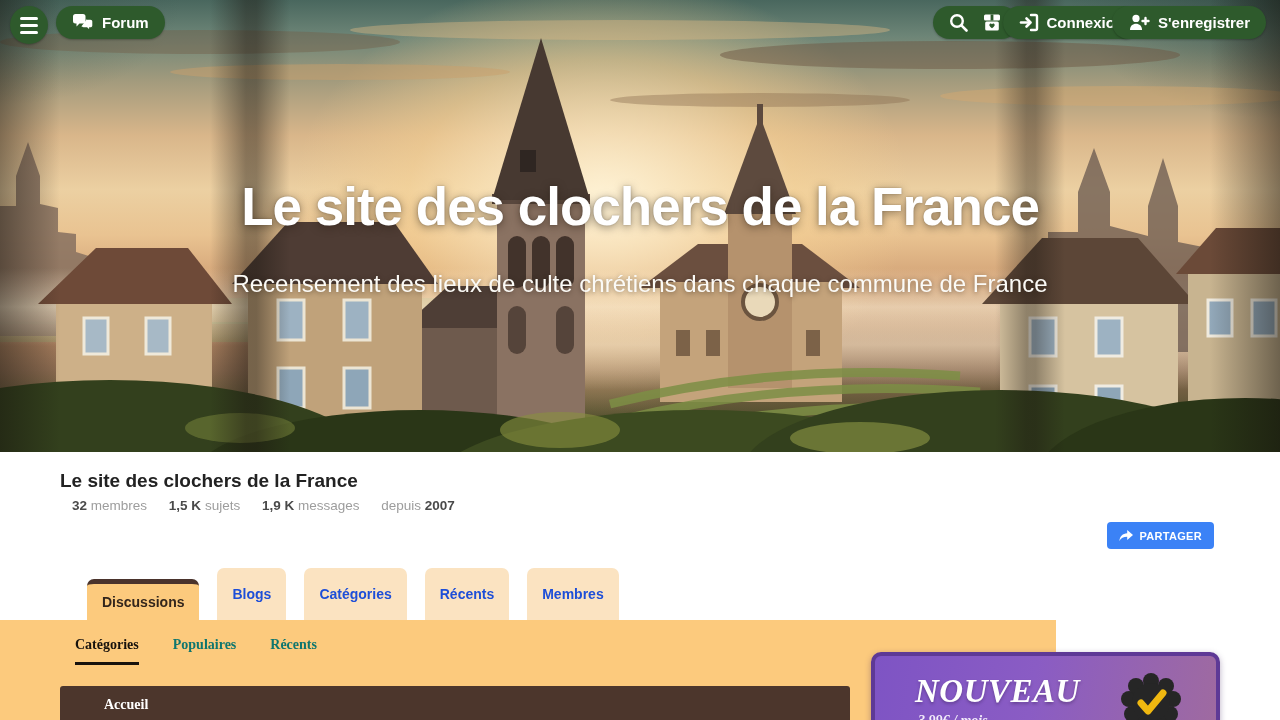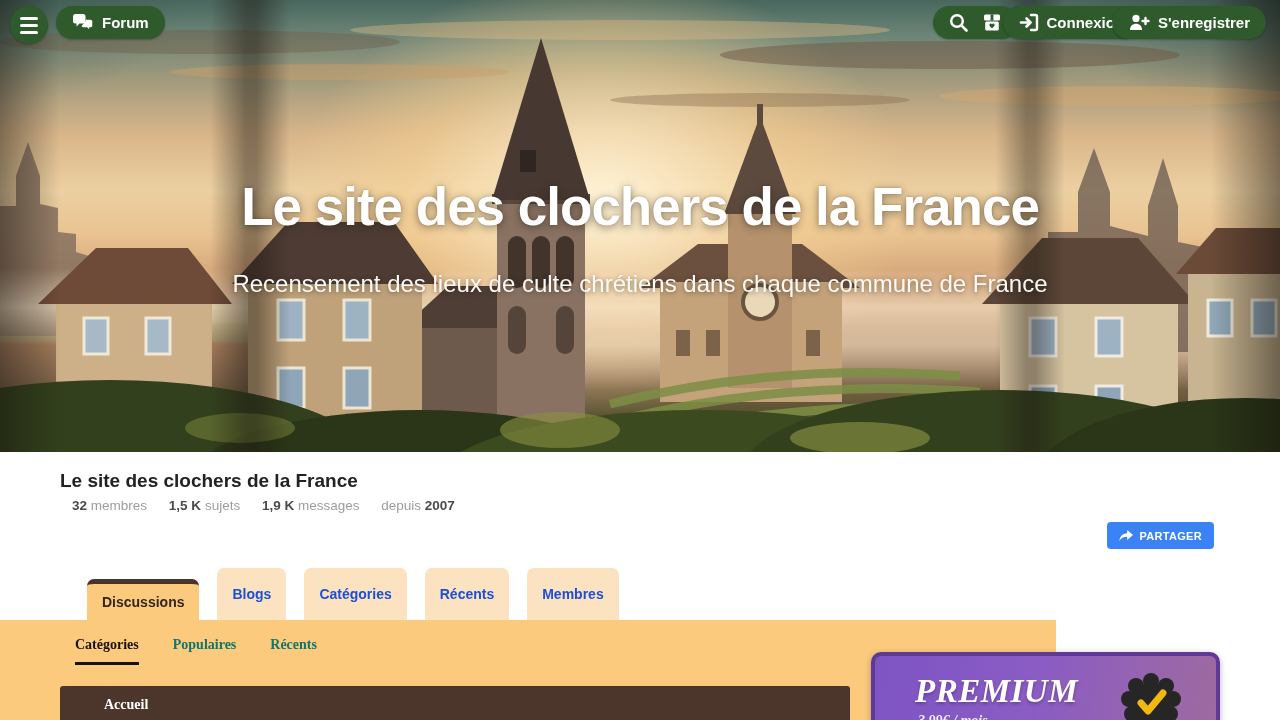--- a/index.html
+++ b/index.html
@@ -262,21 +262,21 @@
     <div class="subtab active">Catégories</div>
     <div class="subtab">Populaires</div>
     <div class="subtab">Récents</div>
   </div>
 
   <div class="cat-bar">
     <span>Accueil</span>
   </div>
 
   <div class="premium">
-    <div class="premium-title">PREMIUM</div>
+    <div class="premium-title">NOUVEAU</div>
     <div class="premium-price">3,99€ / mois</div>
     <svg class="premium-badge" width="68" height="68" viewBox="0 0 68 68">
       <g fill="#262626">
         <circle cx="34" cy="12" r="8"></circle>
           <circle cx="49" cy="17" r="8"></circle>
           <circle cx="56" cy="30" r="8"></circle>
         <circle cx="53" cy="45" r="8"></circle>
           <circle cx="42" cy="54" r="8"></circle>
           <circle cx="27" cy="54" r="8"></circle>
         <circle cx="15" cy="45" r="8"></circle>

